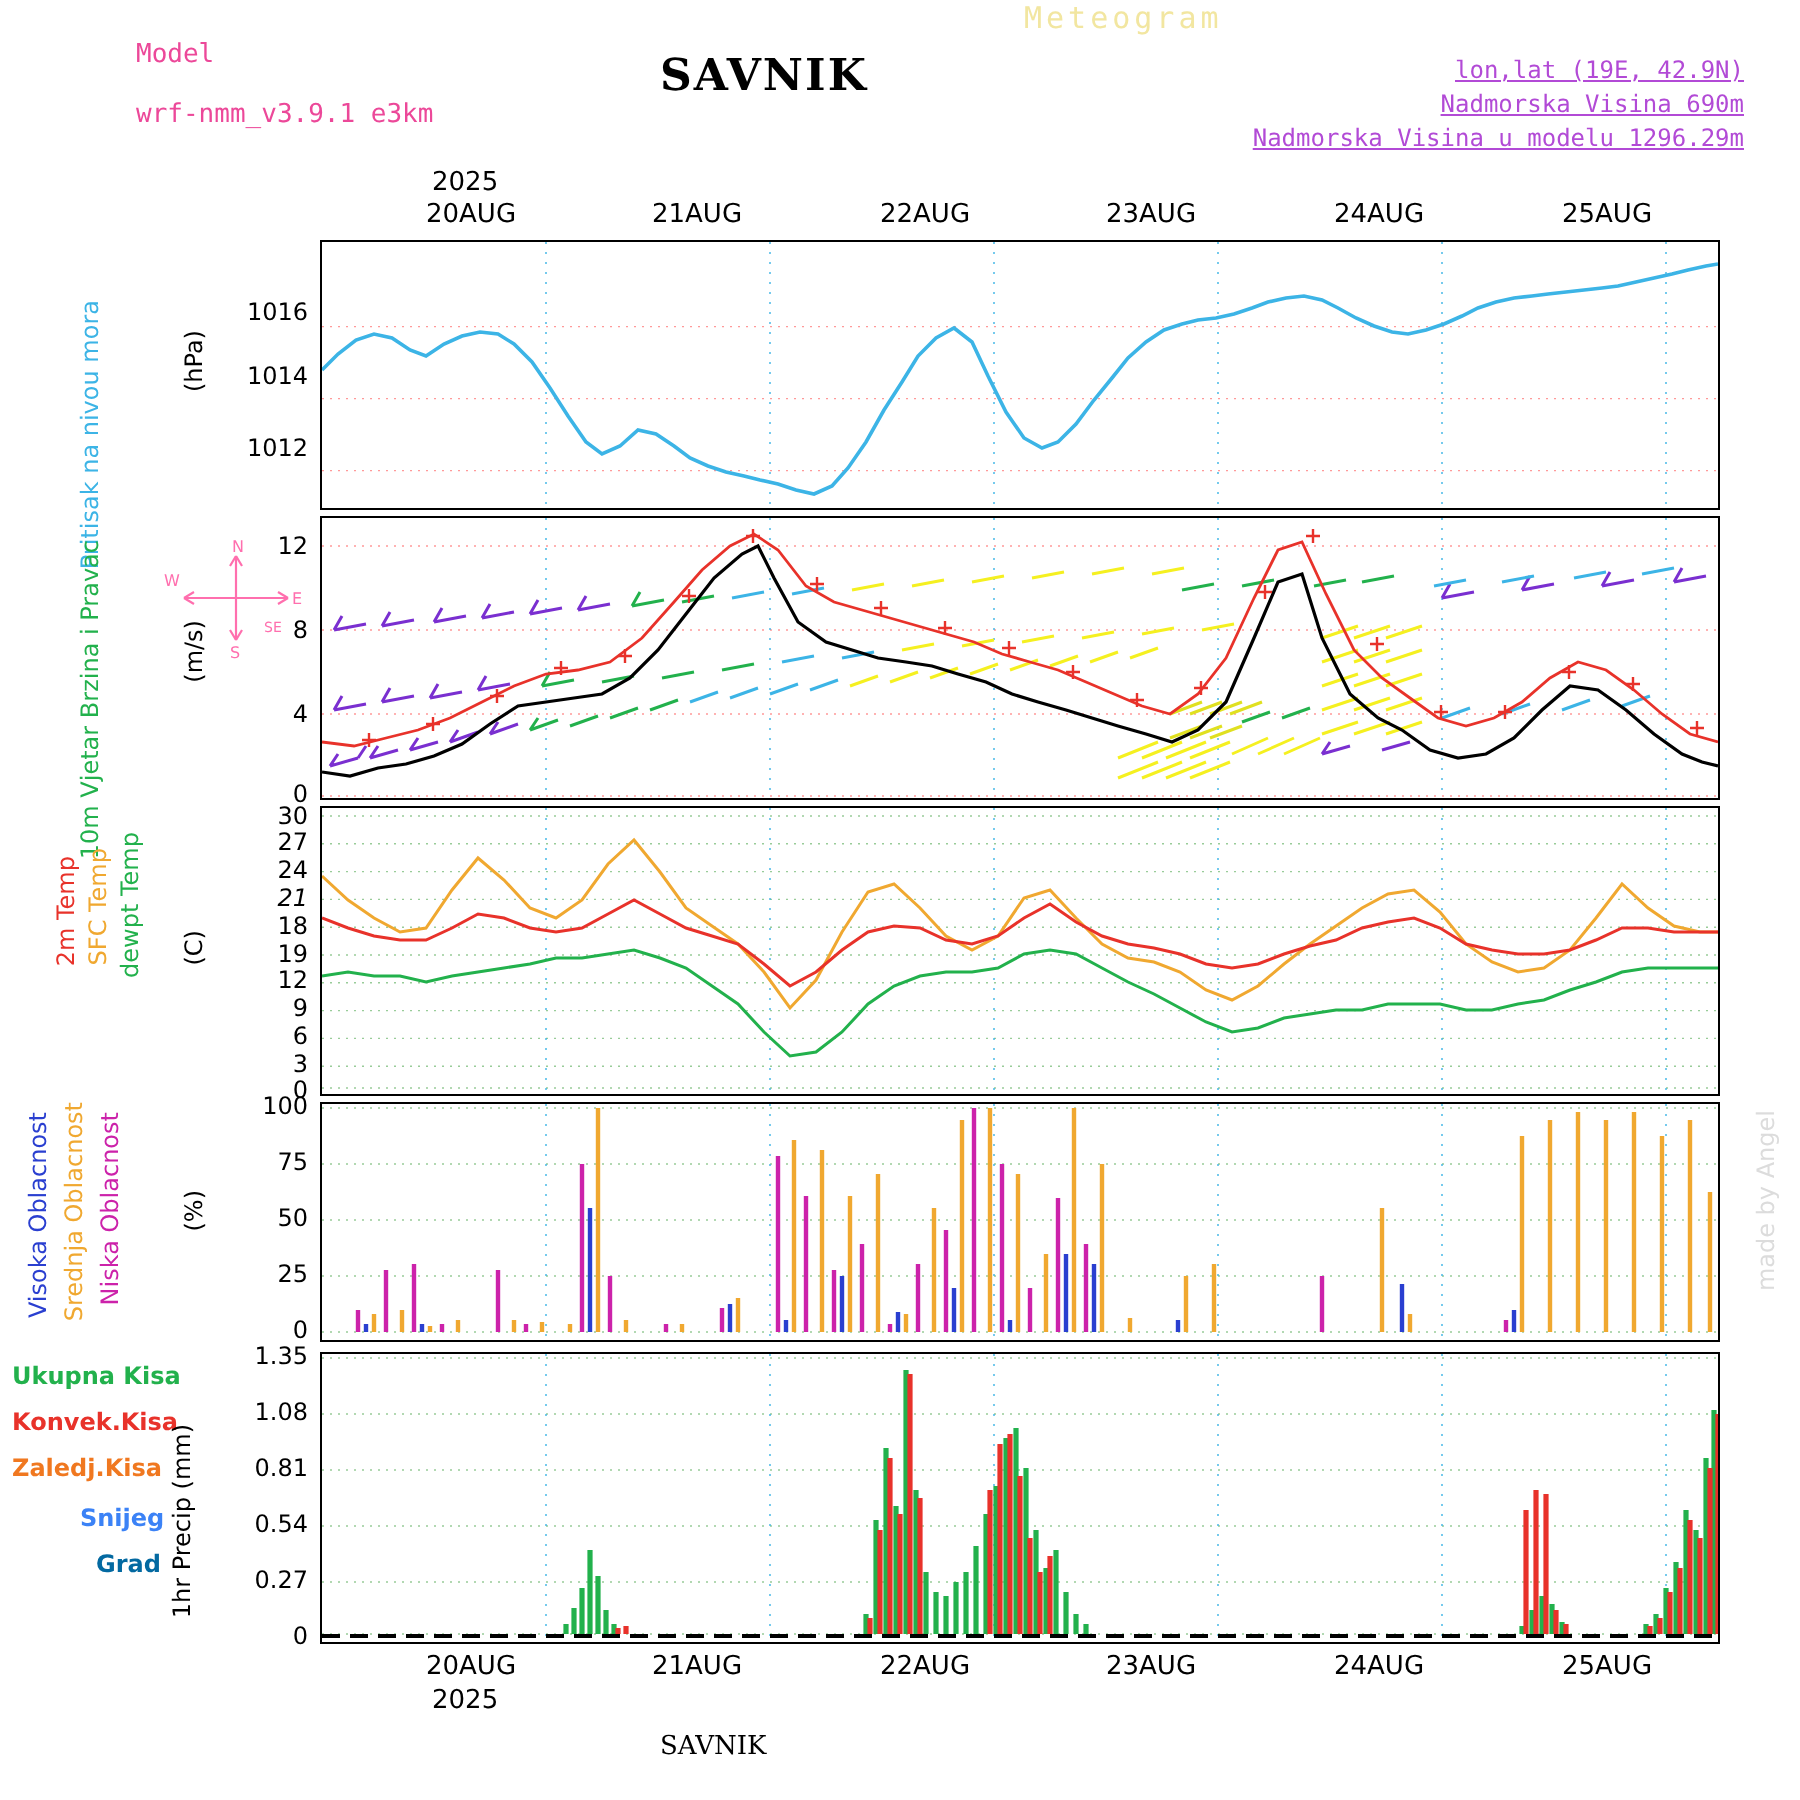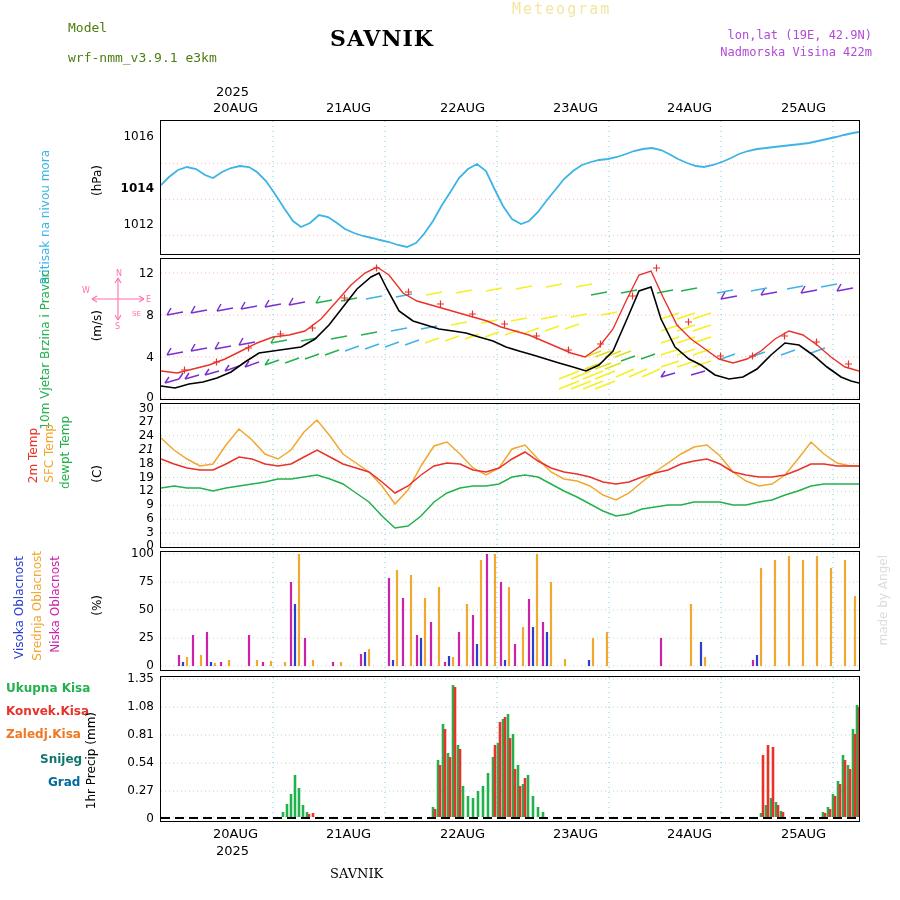--- a/index.html
+++ b/index.html
@@ -3,45 +3,46 @@
 <meta charset="utf-8">
 <style>
   html,body{margin:0;padding:0;background:#ffffff;}
   body{width:900px;height:900px;font-family:"DejaVu Sans",sans-serif;overflow:hidden;}
   #root{position:relative;width:900px;height:900px;}
   .abs{position:absolute;}
   .nowrap{white-space:nowrap;}
   .vert{writing-mode:vertical-rl;transform:rotate(180deg);white-space:nowrap;}
 
   
-  .hdr-model{color:#4d7c0f;font-family:"DejaVu Sans Mono",monospace;font-size:13px;}
+  .hdr-model{color:#ec4899;font-family:"DejaVu Sans Mono",monospace;font-size:13px;}
   .hdr-title{color:#000;font-family:"DejaVu Serif",serif;font-weight:bold;font-size:22px;letter-spacing:1px;}
   .hdr-meteogram{color:#f2e6a0;font-family:"DejaVu Sans Mono",monospace;font-size:15px;letter-spacing:2px;}
-  .hdr-right{color:#b24ad6;font-family:"DejaVu Sans Mono",monospace;font-size:12px;text-align:right;}
+  .hdr-right{color:#b24ad6;font-family:"DejaVu Sans Mono",monospace;font-size:12px;text-align:right;text-decoration:underline;}
 
   .panel{position:absolute;border:1px solid #000;background:#fff;box-sizing:border-box;}
   .axis-label{font-family:"DejaVu Sans",sans-serif;font-size:12px;}
   .tick{font-family:"DejaVu Sans",sans-serif;font-size:12px;color:#000;text-align:right;}
   .datelab{font-family:"DejaVu Sans",sans-serif;font-size:13px;color:#000;}
   .footer{font-family:"DejaVu Serif",serif;font-size:13px;color:#000;}
   .watermark{color:#dcdcdc;font-family:"DejaVu Sans",sans-serif;font-size:12px;}
   .legend-t{font-family:"DejaVu Sans",sans-serif;font-size:12px;font-weight:bold;}
   svg{display:block;}
 </style>
 </head>
 <body>
 
 <div id="root">
 
   <div class="abs hdr-model" style="left:68px;top:20px;">Model</div>
   <div class="abs hdr-model" style="left:68px;top:50px;text-align:center;">wrf-nmm_v3.9.1 e3km</div>
   <div class="abs hdr-title" style="left:330px;top:25px;">SAVNIK</div>
   <div class="abs hdr-meteogram" style="left:512px;top:0px;">Meteogram</div>
   <div class="abs hdr-right nowrap" style="right:28px;top:28px;">lon,lat (19E, 42.9N)</div>
-  <div class="abs hdr-right nowrap" style="right:28px;top:45px;">Nadmorska Visina 422m</div>
+  <div class="abs hdr-right nowrap" style="right:28px;top:45px;">Nadmorska Visina 690m</div>
+  <div class="abs hdr-right nowrap" style="right:28px;top:62px;">Nadmorska Visina u modelu 1296.29m</div>
 
   <div class="abs datelab" style="left:216px;top:84px;">2025</div>
 
   <div class="abs datelab" style="left:213px;top:100px;">20AUG</div>
   <div class="abs datelab" style="left:326px;top:100px;">21AUG</div>
   <div class="abs datelab" style="left:440px;top:100px;">22AUG</div>
   <div class="abs datelab" style="left:553px;top:100px;">23AUG</div>
   <div class="abs datelab" style="left:667px;top:100px;">24AUG</div>
   <div class="abs datelab" style="left:781px;top:100px;">25AUG</div>
 
@@ -58,22 +59,22 @@
         <line x1="112" y1="0" x2="112" y2="133"></line>
         <line x1="224" y1="0" x2="224" y2="133"></line>
         <line x1="336" y1="0" x2="336" y2="133"></line>
         <line x1="448" y1="0" x2="448" y2="133"></line>
         <line x1="560" y1="0" x2="560" y2="133"></line>
         <line x1="672" y1="0" x2="672" y2="133"></line>
       </g>
       <polyline fill="none" stroke="#3cb4e6" stroke-width="1.8" points="0,64 8,56 17,49 26,46 35,48 44,54 52,57 61,51 70,47 79,45 88,46 96,51 105,60 114,73 123,87 132,100 140,106 149,102 158,94 167,96 176,102 184,108 193,112 202,115 211,117 219,119 228,121 237,124 246,126 255,122 263,113 272,100 281,84 290,70 298,57 307,48 316,43 325,50 333,67 342,85 351,98 360,103 368,100 377,91 386,79 395,68 403,58 412,50 421,44 430,41 438,39 447,38 456,36 465,33 473,30 482,28 491,27 500,29 508,33 517,38 526,42 535,45 543,46 552,44 561,41 570,37 578,33 587,30 596,28 605,27 613,26 622,25 631,24 640,23 648,22 657,20 666,18 675,16 683,14 692,12 698,11"></polyline>
     </svg>
   </div>
-  <div class="abs tick" style="left:112px;top:129px;width:42px;">1016</div>
-  <div class="abs tick" style="left:112px;top:181px;width:42px;font-weight:bold;">1014</div>
+  <div class="abs tick" style="left:112px;top:149px;width:42px;">1016</div>
+  <div class="abs tick" style="left:112px;top:181px;width:42px;">1014</div>
   <div class="abs tick" style="left:112px;top:217px;width:42px;">1012</div>
   <div class="abs axis-label vert" style="left:38px;top:150px;color:#3cb4e6;">Pritisak na nivou mora</div>
   <div class="abs axis-label vert" style="left:90px;top:165px;color:#000;">(hPa)</div>
 
   <div class="panel" style="left:160px;top:258px;width:700px;height:142px;">
     <svg width="698" height="140" viewBox="0 0 698 140">
       <g stroke="#ff9999" stroke-width="0.7" stroke-dasharray="1,3">
         <line x1="0" y1="14" x2="698" y2="14"></line>
         <line x1="0" y1="56" x2="698" y2="56"></line>
         <line x1="0" y1="98" x2="698" y2="98"></line>
@@ -500,21 +501,21 @@
   <div class="abs tick" style="left:104px;top:671px;width:50px;">1.35</div>
   <div class="abs tick" style="left:104px;top:699px;width:50px;">1.08</div>
   <div class="abs tick" style="left:104px;top:727px;width:50px;">0.81</div>
   <div class="abs tick" style="left:104px;top:755px;width:50px;">0.54</div>
   <div class="abs tick" style="left:104px;top:783px;width:50px;">0.27</div>
   <div class="abs tick" style="left:104px;top:811px;width:50px;">0</div>
 
   <div class="abs legend-t nowrap" style="left:6px;top:681px;color:#22b14c;">Ukupna Kisa</div>
   <div class="abs legend-t nowrap" style="left:6px;top:704px;color:#e8322a;">Konvek.Kisa</div>
   <div class="abs legend-t nowrap" style="left:6px;top:727px;color:#f07820;">Zaledj.Kisa</div>
-  <div class="abs legend-t nowrap" style="left:40px;top:752px;color:#0f766e;">Snijeg</div>
+  <div class="abs legend-t nowrap" style="left:40px;top:752px;color:#3b82f6;">Snijeg</div>
   <div class="abs legend-t nowrap" style="left:48px;top:775px;color:#0369a1;">Grad</div>
   <div class="abs axis-label vert" style="left:84px;top:712px;color:#000;">1hr Precip (mm)</div>
 
   <div class="abs datelab" style="left:213px;top:826px;">20AUG</div>
   <div class="abs datelab" style="left:326px;top:826px;">21AUG</div>
   <div class="abs datelab" style="left:440px;top:826px;">22AUG</div>
   <div class="abs datelab" style="left:553px;top:826px;">23AUG</div>
   <div class="abs datelab" style="left:667px;top:826px;">24AUG</div>
   <div class="abs datelab" style="left:781px;top:826px;">25AUG</div>
   <div class="abs datelab" style="left:216px;top:843px;">2025</div>

